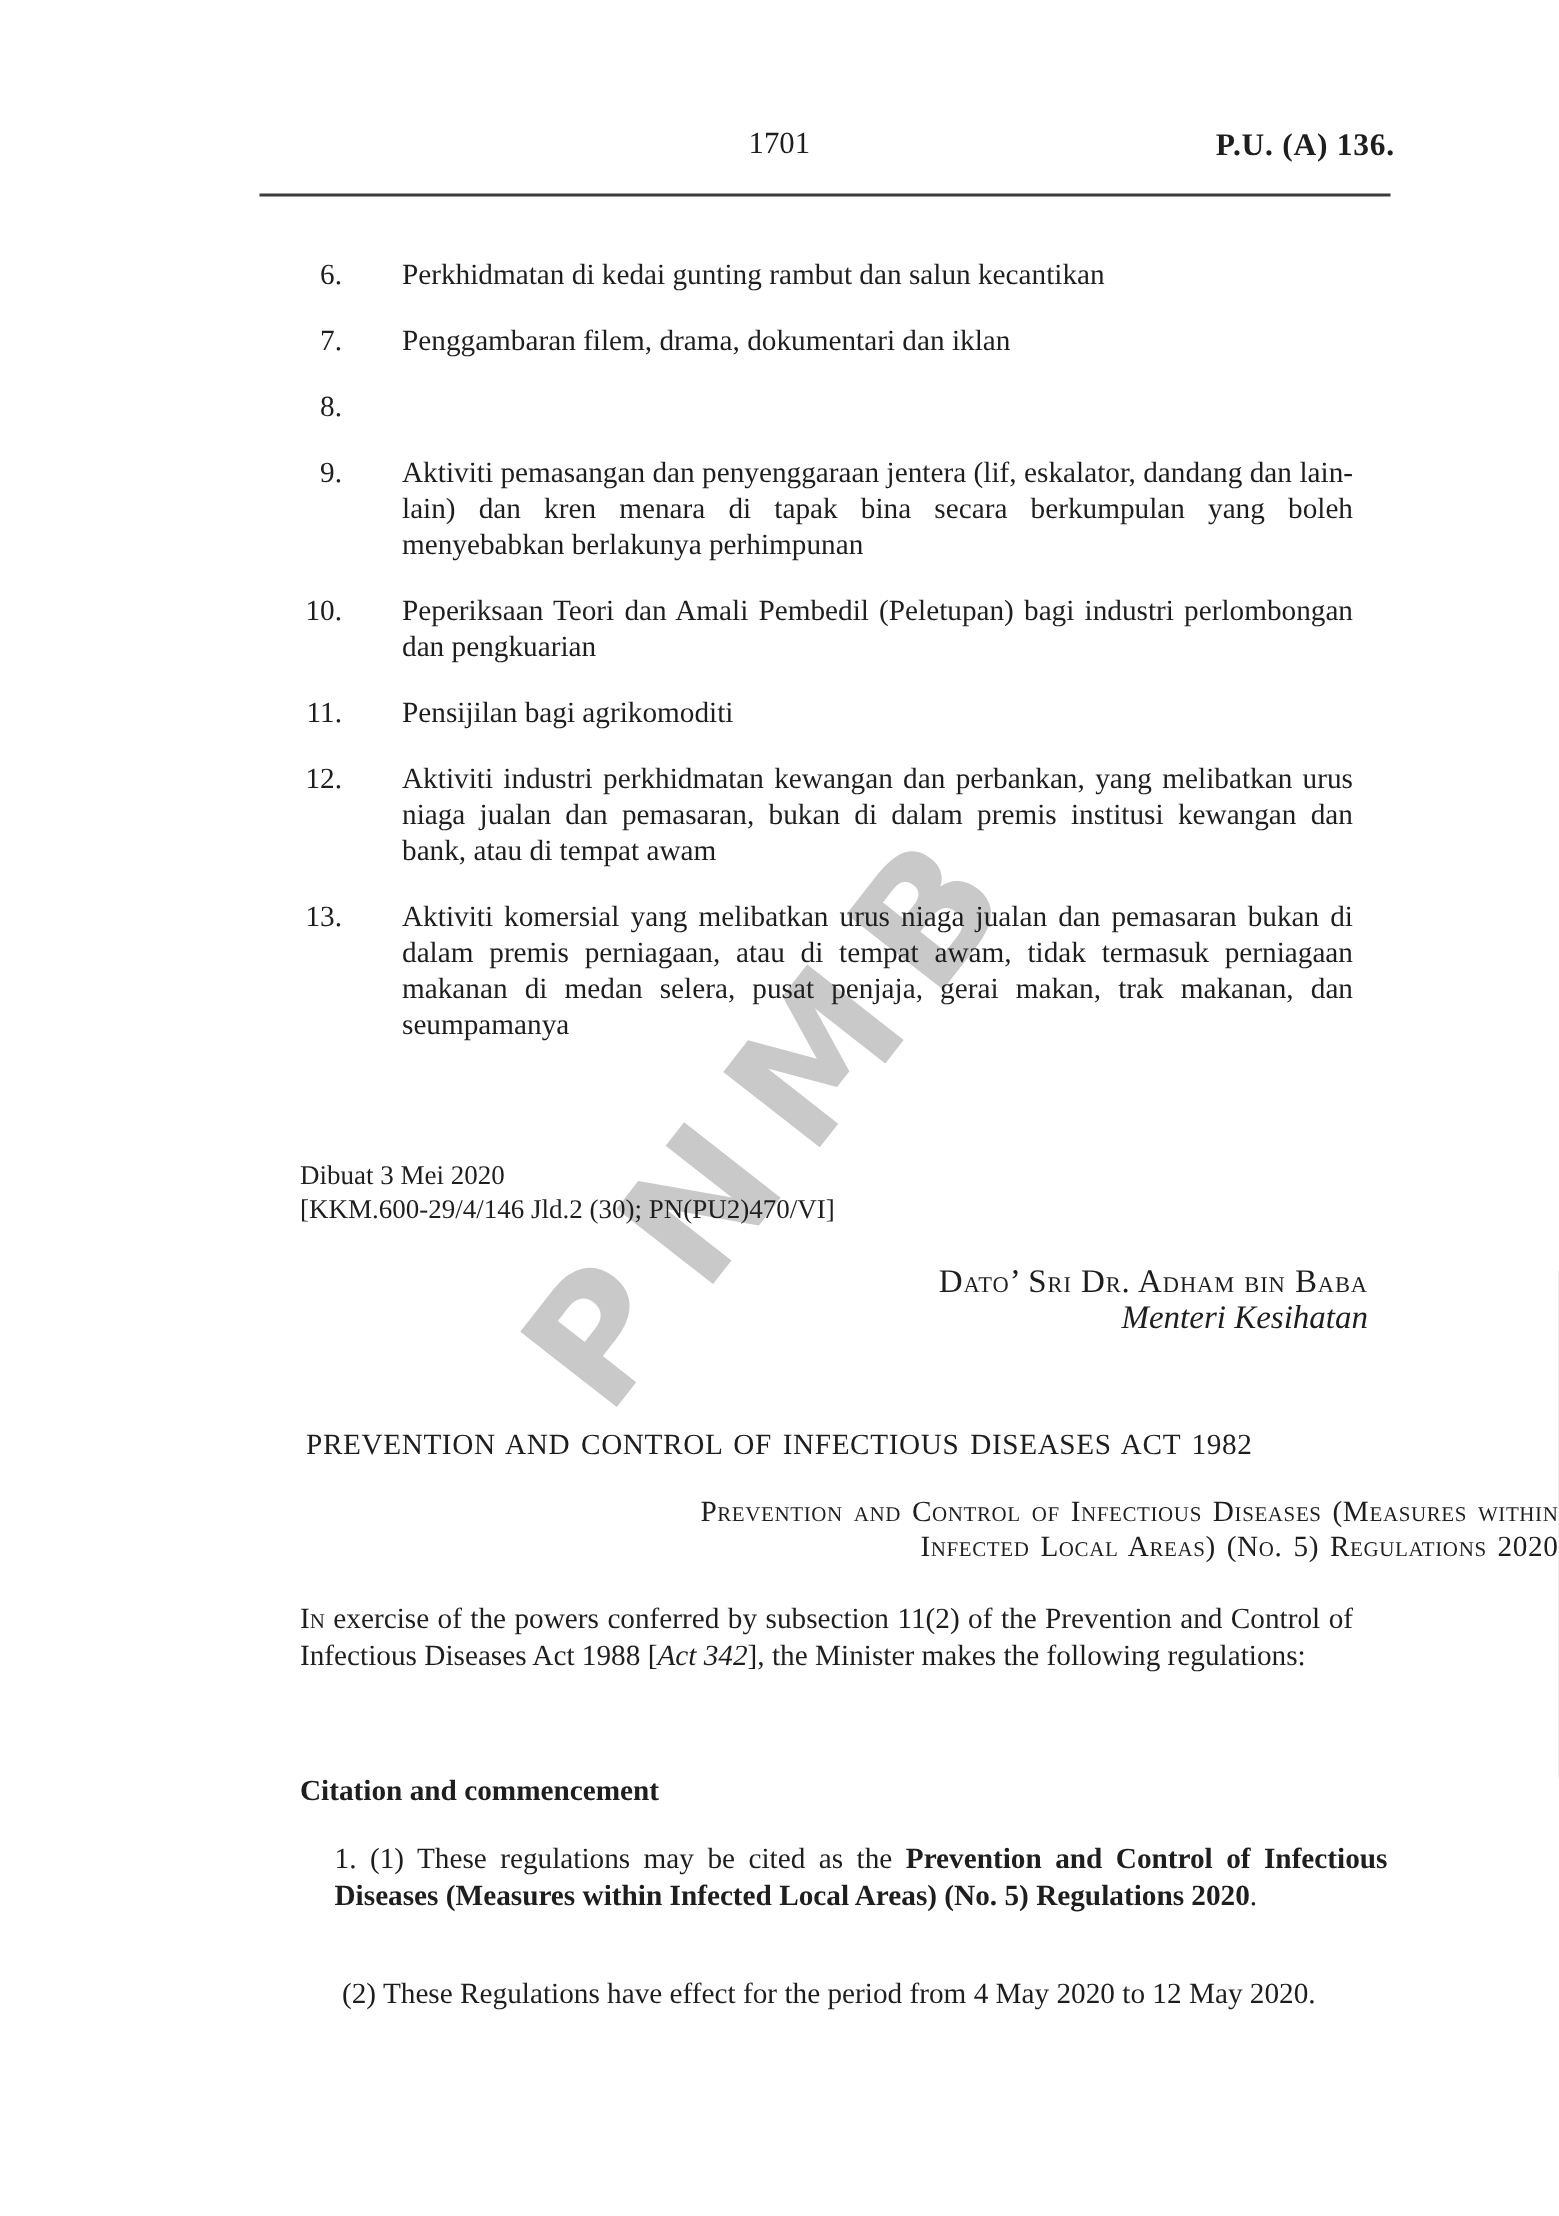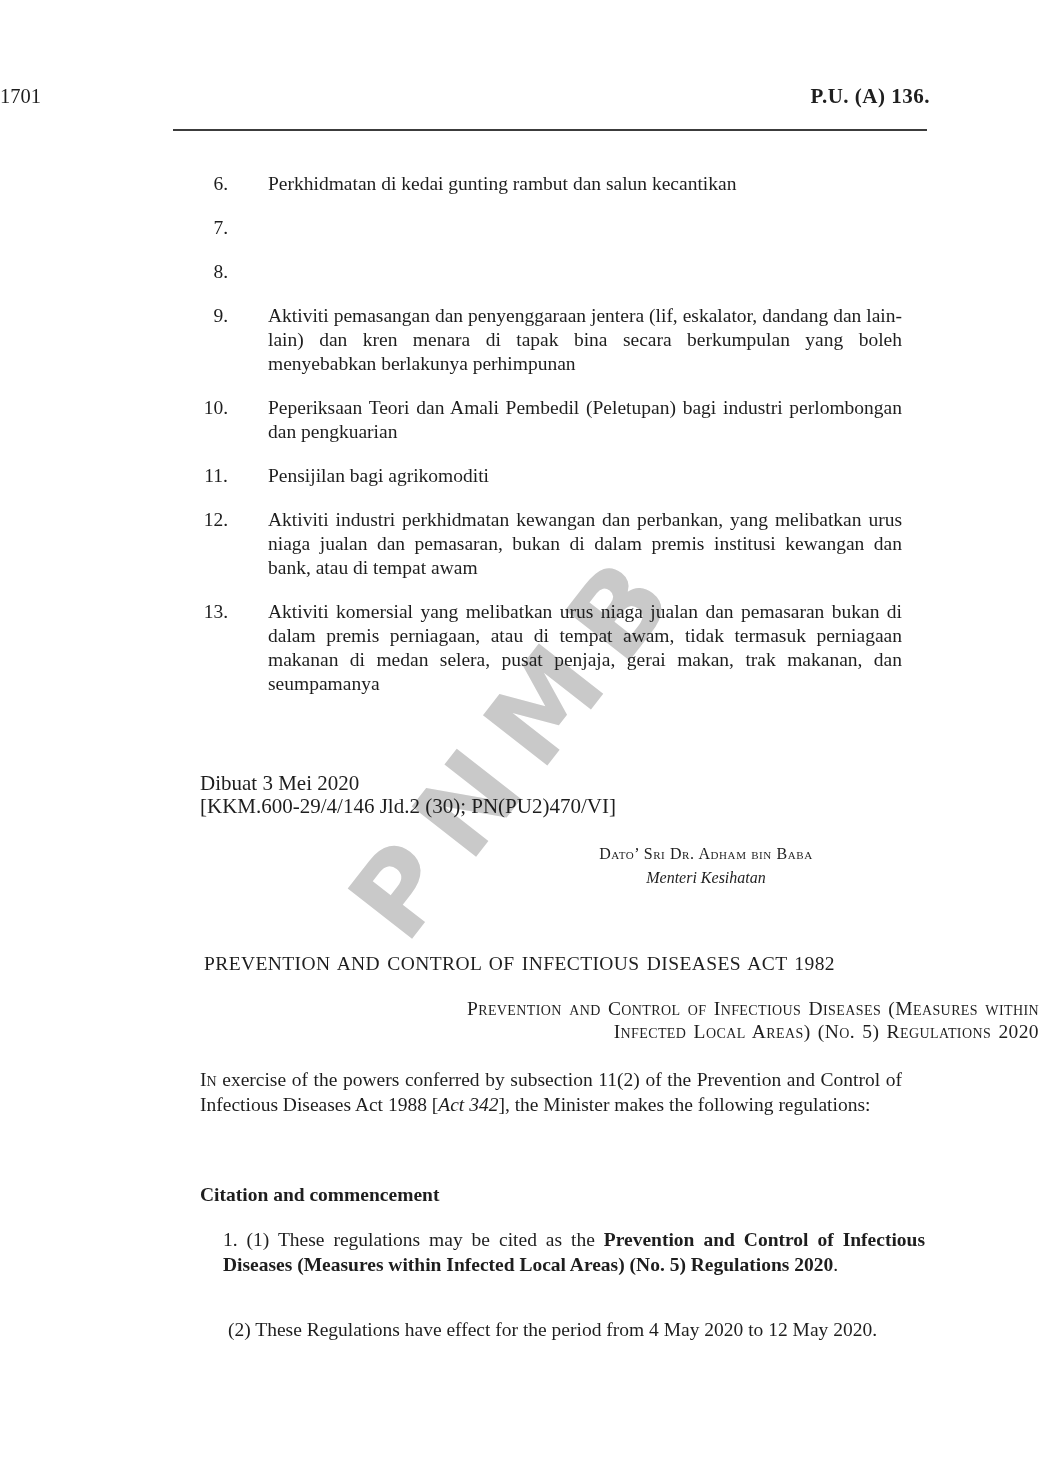--- a/index.html
+++ b/index.html
@@ -20,45 +20,45 @@
     display:flex;align-items:center;justify-content:center;
     transform:rotate(-52deg);
     font-family:"DejaVu Sans","Liberation Sans",sans-serif;
     font-weight:bold;font-size:112px;letter-spacing:22px;
     color:#c9c9c9;
     user-select:none;
     text-indent:22px; 
   }
   .pageno{
     position:absolute;top:85px;left:0;width:100%;
-    font-size:20.5px;
+    text-align:center;font-size:20.5px;
   }
   .gazref{
     position:absolute;top:84px;right:109px;
     font-size:21px;font-weight:bold;letter-spacing:0.5px;
   }
   .rule{
     position:absolute;top:129px;left:173px;width:754px;height:2px;
     background:#3c3c3c;
   }
   .numlist{
     position:absolute;top:172px;left:173px;width:729px;
     font-size:19.5px;line-height:24px;
   }
   .numlist .li{display:flex;margin-bottom:20px;}
   .numlist .li:last-child{margin-bottom:0;}
   .numlist .num{width:80px;flex:0 0 80px;text-align:right;padding-right:25px;box-sizing:border-box;}
   .numlist .litext{flex:1;text-align:justify;margin-left:15px;}
   .made-block{
     position:absolute;top:772px;left:200px;width:710px;
-    font-size:21px;line-height:23px;
+    font-size:18px;line-height:23px;
   }
   .signature{
-    position:absolute;top:842px;left:520px;width:372px;
-    text-align:center;font-size:16px;line-height:24px;
+    position:absolute;top:842px;left:540px;width:372px;
+    text-align:right;font-size:22px;line-height:24px;
   }
   .sig-name{font-variant:small-caps;letter-spacing:0.6px;}
   .sig-title{font-style:italic;}
   .act-title{
     position:absolute;top:953px;left:0;width:100%;
     text-align:center;font-size:19.5px;letter-spacing:0.4px;
     word-spacing:2px;
   }
   .reg-title{
     position:absolute;top:997px;left:0;width:100%;
@@ -93,20 +93,21 @@
     <div class="gazref">P.U. (A) 136.</div>
     <div class="rule"></div>
 
     <div class="numlist">
         <div class="li">
           <div class="num">6.</div>
           <div class="litext"><span>Perkhidmatan di kedai gunting rambut dan salun kecantikan</span></div>
         </div>
         <div class="li">
           <div class="num">7.</div>
+          <div class="litext"><span>Penggambaran filem, drama, dokumentari dan iklan</span></div>
         </div>
         <div class="li">
           <div class="num">8.</div>
         </div>
         <div class="li">
           <div class="num">9.</div>
           <div class="litext"><span>Aktiviti pemasangan dan penyenggaraan jentera (lif, eskalator, dandang dan lain-lain) dan kren menara di tapak bina secara berkumpulan yang boleh menyebabkan berlakunya perhimpunan</span></div>
         </div>
         <div class="li">
           <div class="num">10.</div>

